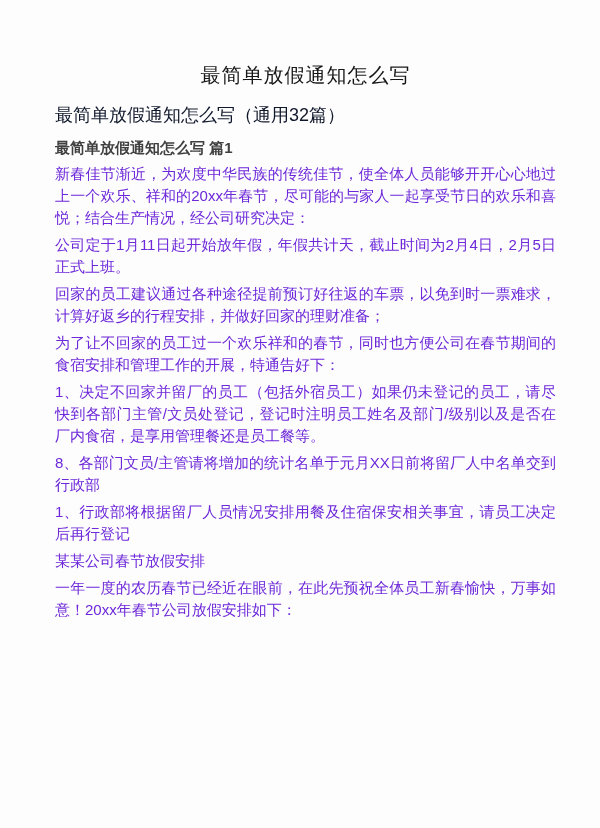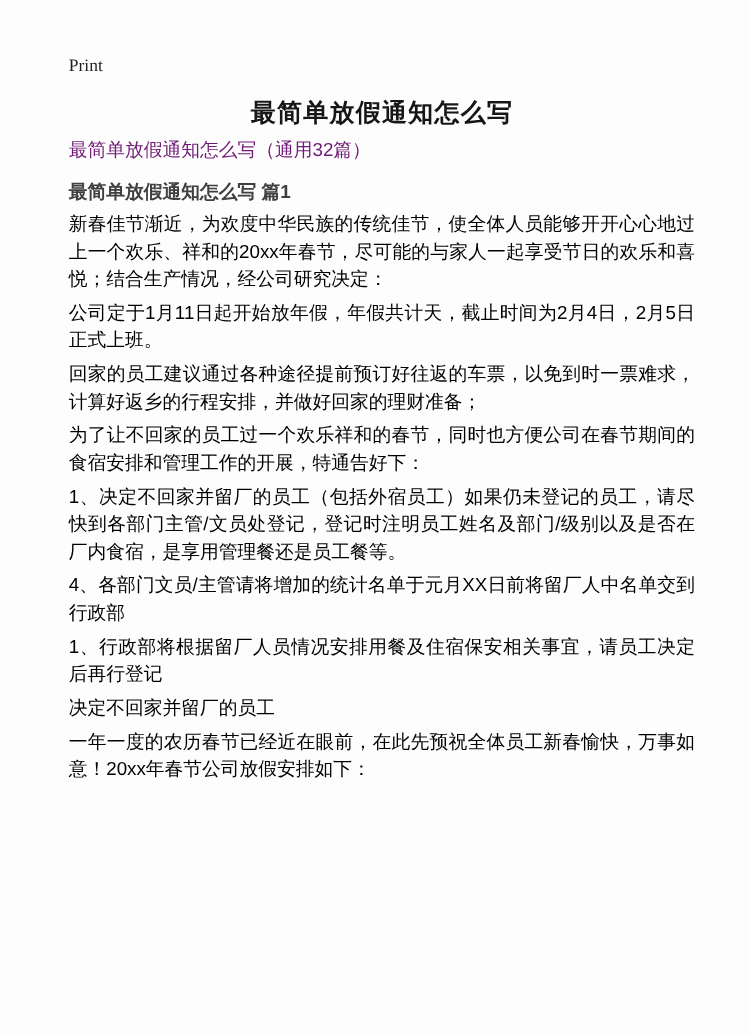--- a/index.html
+++ b/index.html
@@ -21,64 +21,63 @@
     font-family: "Liberation Serif", "DejaVu Serif", serif;
     font-size: 14px;
     line-height: 16px;
     color: #1f1f1f;
   }
   .doc-title {
     margin-top: 16px;
     text-align: center;
     font-size: 20px;
     line-height: 26px;
-    font-weight: bold;
+    font-weight: normal;
     letter-spacing: 1px;
     color: #161616;
   }
   .doc-subtitle {
-    margin-top: 7px;
-    font-size: 15px;
+    margin-top: 17px;
+    font-size: 18px;
     line-height: 20px;
-    color: #701a75;
+    color: #0f172a;
   }
   .doc-heading {
     margin-top: 13px;
     font-size: 15px;
     line-height: 20px;
     font-weight: bold;
     color: #404040;
   }
   .doc-body p {
     margin-top: 5px;
     font-size: 15px;
     line-height: 22px;
     text-align: justify;
-    color: #000000;
+    color: #6d28d9;
     word-break: break-all;
   }
 </style>
 </head>
 <body>
 
 <div class="page">
 
-  <div class="print-label">Print</div>
 
   <h1 class="doc-title">最简单放假通知怎么写</h1>
 
   <div class="doc-subtitle">最简单放假通知怎么写（通用32篇）</div>
 
   <h2 class="doc-heading">最简单放假通知怎么写 篇1</h2>
 
   <div class="doc-body">
     <p>新春佳节渐近，为欢度中华民族的传统佳节，使全体人员能够开开心心地过上一个欢乐、祥和的20xx年春节，尽可能的与家人一起享受节日的欢乐和喜悦；结合生产情况，经公司研究决定：</p>
     <p>公司定于1月11日起开始放年假，年假共计天，截止时间为2月4日，2月5日正式上班。</p>
     <p>回家的员工建议通过各种途径提前预订好往返的车票，以免到时一票难求，计算好返乡的行程安排，并做好回家的理财准备；</p>
     <p>为了让不回家的员工过一个欢乐祥和的春节，同时也方便公司在春节期间的食宿安排和管理工作的开展，特通告好下：</p>
     <p>1、决定不回家并留厂的员工（包括外宿员工）如果仍未登记的员工，请尽快到各部门主管/文员处登记，登记时注明员工姓名及部门/级别以及是否在厂内食宿，是享用管理餐还是员工餐等。</p>
-    <p>4、各部门文员/主管请将增加的统计名单于元月XX日前将留厂人中名单交到行政部</p>
+    <p>8、各部门文员/主管请将增加的统计名单于元月XX日前将留厂人中名单交到行政部</p>
     <p>1、行政部将根据留厂人员情况安排用餐及住宿保安相关事宜，请员工决定后再行登记</p>
-    <p>决定不回家并留厂的员工</p>
+    <p>某某公司春节放假安排</p>
     <p>一年一度的农历春节已经近在眼前，在此先预祝全体员工新春愉快，万事如意！20xx年春节公司放假安排如下：</p>
   </div>
 
 </div>
 
 </body></html>

